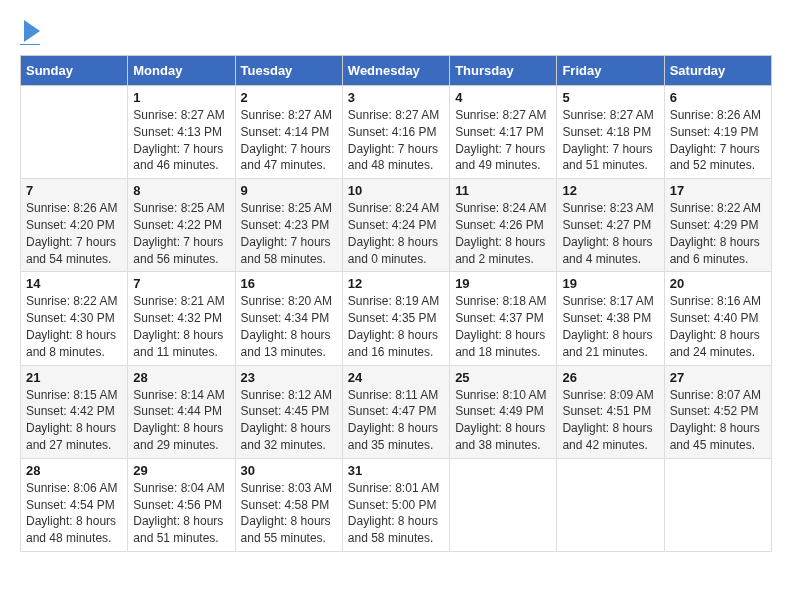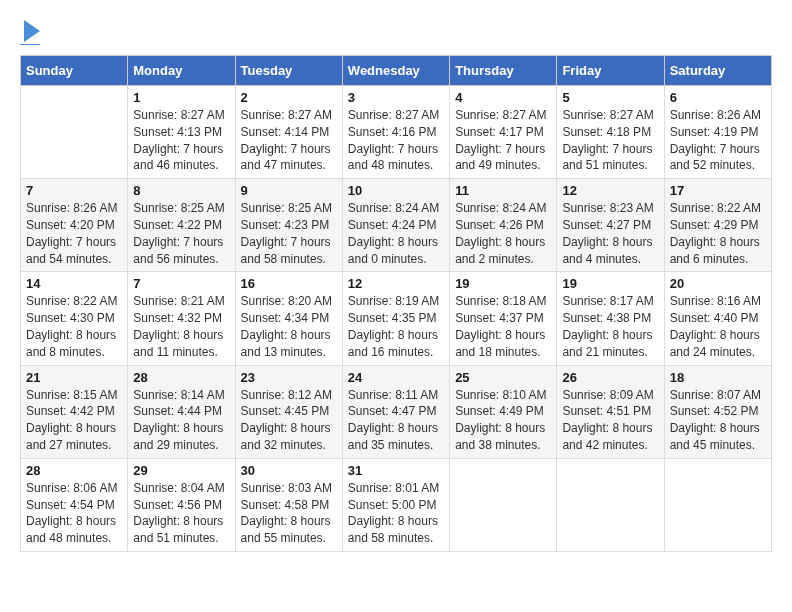--- a/index.html
+++ b/index.html
@@ -267,21 +267,21 @@
           Sunrise: 8:10 AM<br>Sunset: 4:49 PM<br>Daylight: 8 hours and 38 minutes.
         </div>
       </td>
         <td>
         <span class="day-num">26</span>
         <div class="day-info">
           Sunrise: 8:09 AM<br>Sunset: 4:51 PM<br>Daylight: 8 hours and 42 minutes.
         </div>
       </td>
         <td>
-        <span class="day-num">18</span>
+        <span class="day-num">27</span>
         <div class="day-info">
           Sunrise: 8:07 AM<br>Sunset: 4:52 PM<br>Daylight: 8 hours and 45 minutes.
         </div>
       </td>
       </tr>
       <tr>
         <td>
         <span class="day-num">28</span>
         <div class="day-info">
           Sunrise: 8:06 AM<br>Sunset: 4:54 PM<br>Daylight: 8 hours and 48 minutes.

